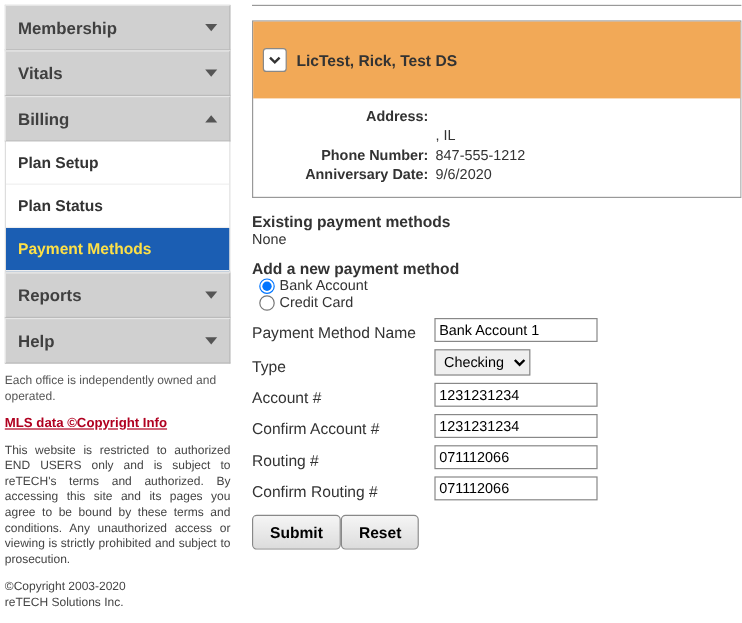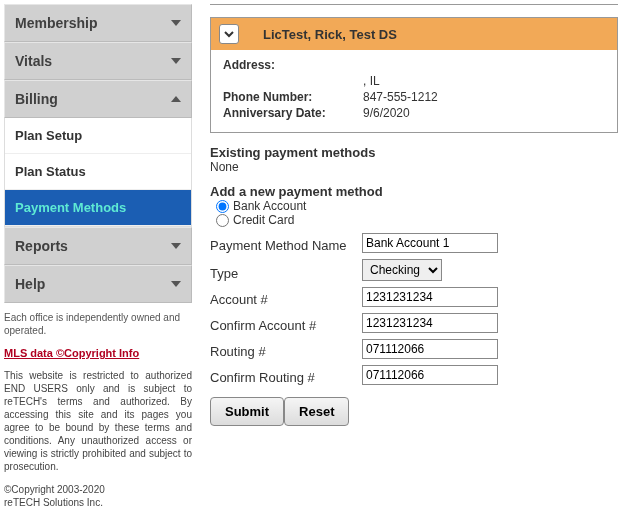--- a/index.html
+++ b/index.html
@@ -47,21 +47,21 @@
     padding: 10px 10px;
     font-weight: bold;
     font-size: 13px;
     color: #333;
     background: #fff;
     border-bottom: 1px solid #eee;
     cursor: pointer;
   }
   .nav-sub-item.active {
     background: #1b5eb3;
-    color: #5eead4;
+    color: #fde047;
   }
   .sidebar-note {
     font-size: 10px;
     color: #555;
     margin-top: 8px;
     line-height: 1.3;
   }
   .mls-link {
     color: #b00020;
     font-size: 11px;
@@ -86,24 +86,24 @@
     border: none;
     border-top: 1px solid #999;
     margin: 4px 0 12px 0;
   }
   .member-box {
     border: 1px solid #999;
     margin-bottom: 12px;
   }
   .member-header {
     background: #f2a957;
-    padding: 6px 8px;
+    padding: 22px 8px;
     display: flex;
     align-items: center;
-    gap: 24px;
+    gap: 8px;
   }
   .collapse-btn {
     width: 20px; height: 20px;
     background: #fff;
     border: 1px solid #888;
     border-radius: 3px;
     display: flex;
     align-items: center;
     justify-content: center;
     cursor: pointer;
@@ -113,20 +113,21 @@
     font-weight: bold;
     font-size: 13px;
     color: #333;
   }
   .member-body {
     padding: 8px 12px 10px 12px;
   }
   .member-row { display: flex; margin-bottom: 2px; }
   .member-label {
     width: 140px;
+    text-align: right;
     font-weight: bold;
     font-size: 12px;
     padding-right: 6px;
   }
   .member-value { font-size: 12px; }
   .section-heading {
     font-weight: bold;
     font-size: 13px;
     margin-top: 6px;
   }

